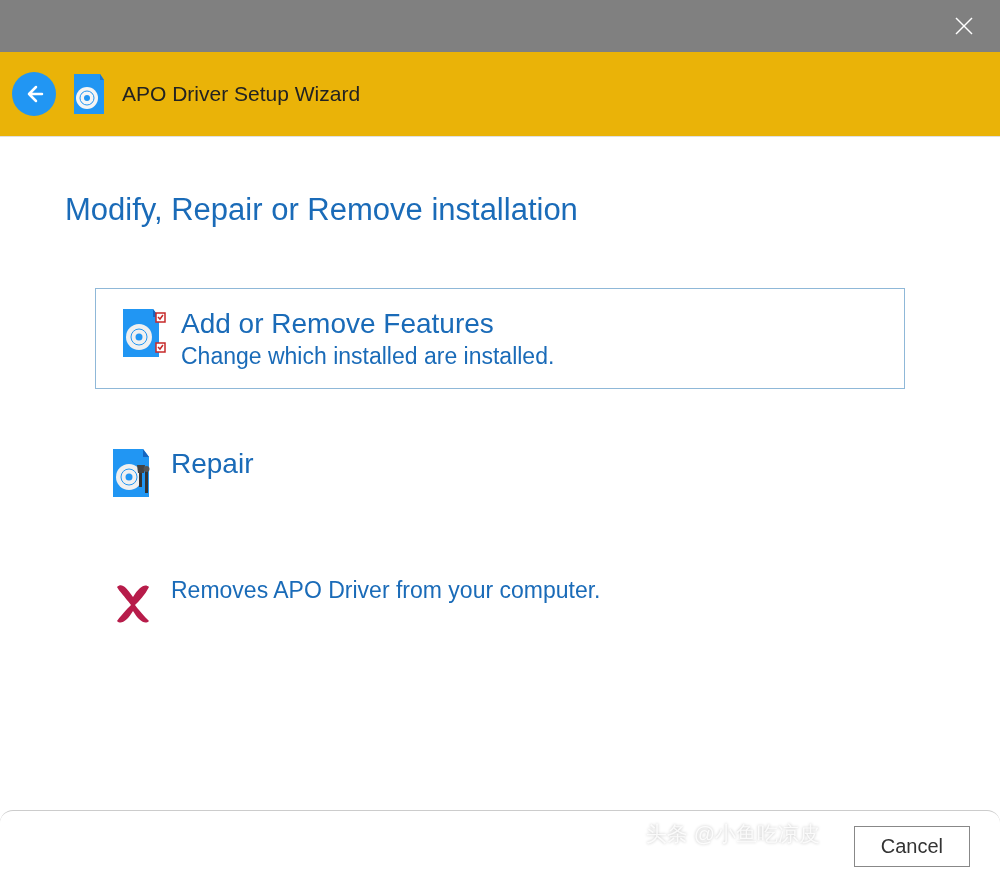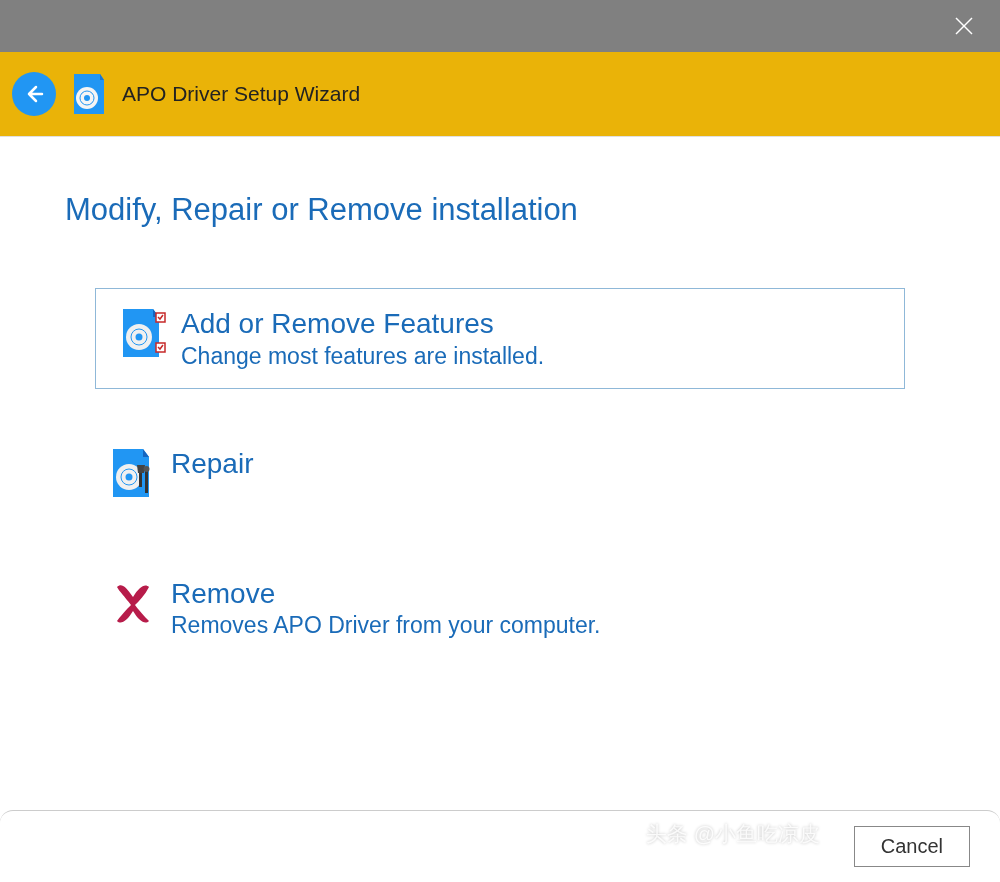--- a/index.html
+++ b/index.html
@@ -174,21 +174,21 @@
           <circle cx="20" cy="30" r="8" fill="none" stroke="#2196f3" stroke-width="1"></circle>
           <circle cx="20" cy="30" r="3.5" fill="#2196f3"></circle>
           <rect x="37" y="6" width="9" height="9" fill="#fff" stroke="#c62828" stroke-width="1.5"></rect>
           <path d="M39 10 L41 12 L44 8" stroke="#c62828" stroke-width="1.5" fill="none"></path>
           <rect x="37" y="36" width="9" height="9" fill="#fff" stroke="#c62828" stroke-width="1.5"></rect>
           <path d="M39 40 L41 42 L44 38" stroke="#c62828" stroke-width="1.5" fill="none"></path>
         </svg>
       </div>
       <div class="option-text">
         <div class="option-title">Add or Remove Features</div>
-        <div class="option-desc">Change most features are installed.</div>
+        <div class="option-desc">Change which installed are installed.</div>
       </div>
     </div>
 
     <div class="option">
       <div class="option-icon">
         <svg width="48" height="52" viewBox="0 0 48 52">
           <path d="M4 2 L34 2 L40 10 L40 50 L4 50 Z" fill="#2196f3"></path>
           <path d="M34 2 L34 10 L40 10 Z" fill="#1565c0"></path>
           <circle cx="20" cy="30" r="13" fill="#f0f0f0"></circle>
           <circle cx="20" cy="30" r="8" fill="none" stroke="#2196f3" stroke-width="1"></circle>
@@ -204,21 +204,20 @@
       </div>
     </div>
 
     <div class="option">
       <div class="option-icon">
         <svg width="48" height="52" viewBox="0 0 48 52">
           <path d="M8 10 C12 6 16 8 24 20 C30 10 36 6 40 10 C36 18 30 24 26 28 C32 36 38 42 40 44 C36 48 30 44 24 34 C18 44 12 48 8 44 C14 36 20 30 22 28 C16 20 10 14 8 10 Z" fill="#b71c4a"></path>
         </svg>
       </div>
       <div class="option-text">
-        <div class="option-title">Remove</div>
         <div class="option-desc">Removes APO Driver from your computer.</div>
       </div>
     </div>
 
   </div>
 </div>
 
 <div class="footer">
   <button class="cancel-btn">Cancel</button>
 </div>

